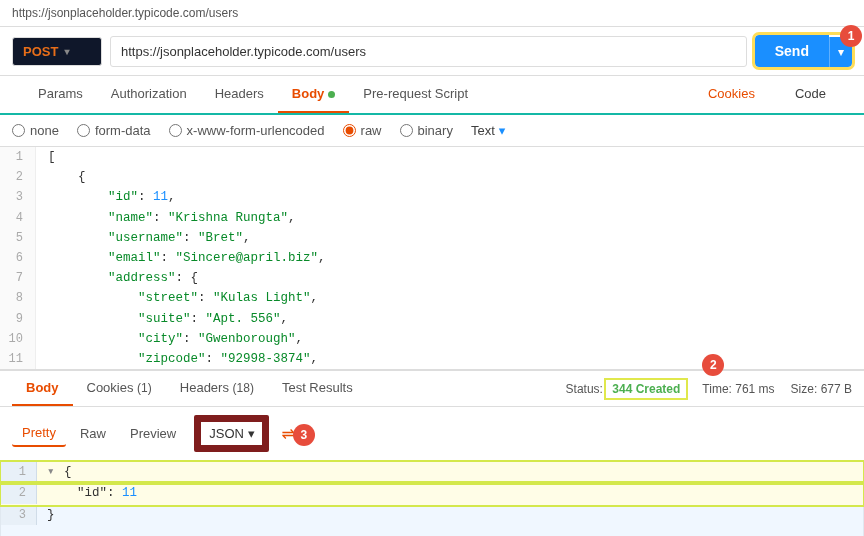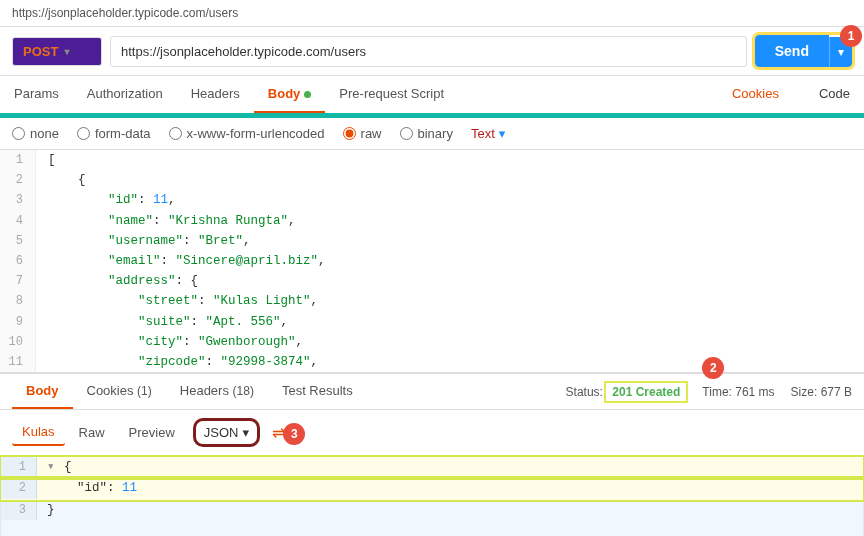--- a/index.html
+++ b/index.html
@@ -19,21 +19,21 @@
       background: #fff;
       padding: 8px 12px;
       border-bottom: 1px solid #ddd;
       gap: 8px;
       position: relative;
     }
 
     .method-select {
       display: flex;
       align-items: center;
-      background: #4c1d95;
+      background: #0f172a;
       border: 1px solid #ddd;
       border-radius: 3px;
       padding: 6px 10px;
       font-size: 13px;
       font-weight: bold;
       color: #e86e19;
       cursor: pointer;
       gap: 6px;
       min-width: 90px;
     }
@@ -98,22 +98,22 @@
     }
 
     .send-btn-wrapper {
       position: relative;
     }
 
     .nav-tabs {
       display: flex;
       align-items: center;
       background: #fff;
-      border-bottom: 5px solid #14b8a6;
-      padding: 0 0;
+      border-bottom: 2px solid #14b8a6;
+      padding: 0 24px;
     }
 
     .nav-tab {
       padding: 10px 14px;
       font-size: 13px;
       color: #555;
       cursor: pointer;
       border-bottom: 2px solid transparent;
       white-space: nowrap;
     }
@@ -283,22 +283,22 @@
     }
 
     .format-btn.active {
       color: #e84c00;
       border-bottom: 2px solid #e84c00;
     }
 
     .format-select {
       display: flex;
       align-items: center;
-      border: 3px solid #7f1d1d;
-      border-radius: 10px;
+      border: 7px solid #7f1d1d;
+      border-radius: 2px;
       padding: 4px 8px;
       font-size: 13px;
       gap: 4px;
       cursor: pointer;
       margin-left: 4px;
     }
 
     .format-icon {
       margin-left: 8px;
       font-size: 16px;
@@ -423,21 +423,21 @@
   </label>
   <label class="radio-option">
     <input type="radio" name="bodytype" checked="" style="">
     <span>raw</span>
   </label>
   <label class="radio-option">
     <input type="radio" name="bodytype" style="">
     <span>binary</span>
   </label>
   <div class="text-type-select">
-    <span style="color:#b91c1c">Text</span>
+    <span style="color:#404040">Text</span>
     <span style="color:#1a8fff">▾</span>
   </div>
 </div>
 
 <div class="code-editor">
   <div class="code-line">
     <span class="line-num">1</span>
     <span class="line-content">[</span>
   </div>
   <div class="code-line">
@@ -491,36 +491,36 @@
   <div class="response-tab">
     <span>Headers</span>
     <span class="badge"> (<span>18</span>)</span>
   </div>
   <div class="response-tab">Test Results</div>
 
   <div class="response-status-bar">
     <div style="position:relative;display:inline-block;">
       <div class="circle-badge" style="position:absolute;top:-28px;right:-38px;z-index:10;">2</div>
       <span class="status-label">Status:</span>
-      <span class="status-value">201 Created</span>
+      <span class="status-value">344 Created</span>
     </div>
     <span class="time-label">
       <span>Time:</span>
       <span>761 ms</span>
     </span>
     <span class="size-label">
       <span>Size:</span>
       <span>677 B</span>
     </span>
   </div>
 </div>
 
 <div class="response-format-bar">
   <div class="format-btn-wrap" style="position:relative;">
-    <button class="format-btn active">Kulas</button>
+    <button class="format-btn active">Pretty</button>
   </div>
   <button class="format-btn">Raw</button>
   <button class="format-btn">Preview</button>
   <div class="format-select">
     <span>JSON</span>
     <span>▾</span>
   </div>
   <span class="format-icon">⇌</span>
   <div style="position:relative;display:inline-block;margin-left:2px;">
     <div class="badge-3">3</div>

